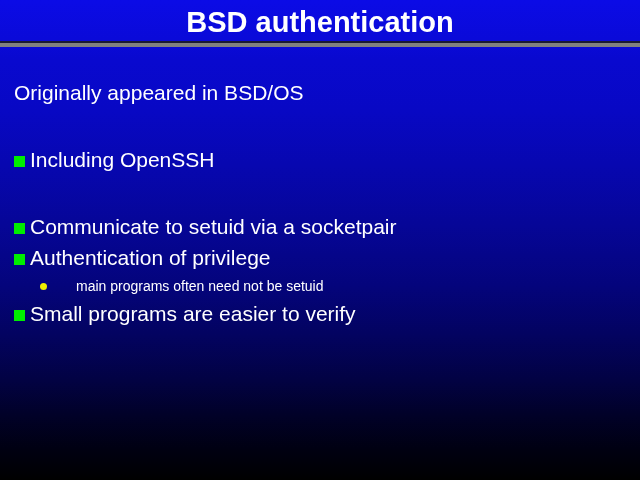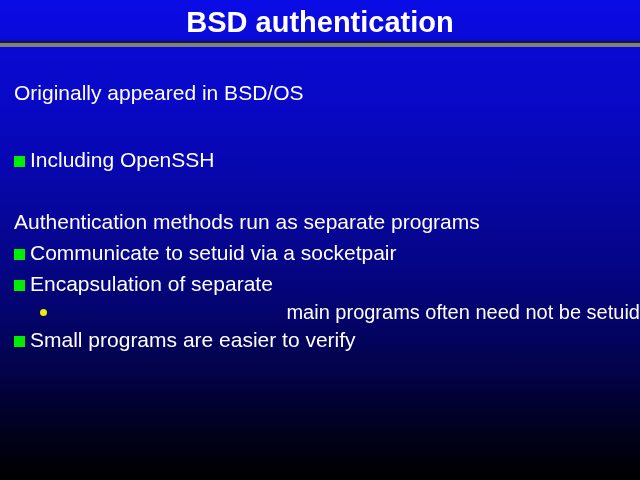--- a/index.html
+++ b/index.html
@@ -104,24 +104,23 @@
     position: absolute;
     left: 14px;
     top: 9px;
     width: 11px;
     height: 11px;
     background: #00ee00;
   }
 
   
   .lvl2 {
-    font-size: 20px;
+    font-size: 14px;
     line-height: 20px;
     padding-left: 76px;
-    text-align: right;
   }
   .lvl2 .bullet-dot {
     position: absolute;
     left: 40px;
     top: 7px;
     width: 7px;
     height: 7px;
     border-radius: 50%;
     background: #eeee00;
   }
@@ -143,24 +142,23 @@
     <div class="rule-dark"></div>
     <div class="rule-light"></div>
   </div>
 
   <div class="body-block" id="body-block">
       <div class="line lvl0"><span>Originally appeared in BSD/OS</span></div>
       <div class="gap-lg"></div>
       <div class="gap-sm"></div>
       <div class="line lvl1"><span class="bullet-sq"></span><span>Including OpenSSH</span></div>
       <div class="gap-lg"></div>
-      <div class="line lvl0"><span>Authentication methods run as separate programs</span></div>
       <div class="gap-sm"></div>
       <div class="line lvl1"><span class="bullet-sq"></span><span>Communicate to setuid via a socketpair</span></div>
       <div class="gap-sm"></div>
-      <div class="line lvl1"><span class="bullet-sq"></span><span>Encapsulation of separate</span></div>
+      <div class="line lvl1"><span class="bullet-sq"></span><span>Authentication of privilege</span></div>
       <div class="gap-sm"></div>
       <div class="line lvl2"><span class="bullet-dot"></span><span>main programs often need not be setuid</span></div>
       <div class="gap-sm"></div>
       <div class="line lvl1"><span class="bullet-sq"></span><span>Small programs are easier to verify</span></div>
     </div>
 
 </div>
 
 </body></html>

